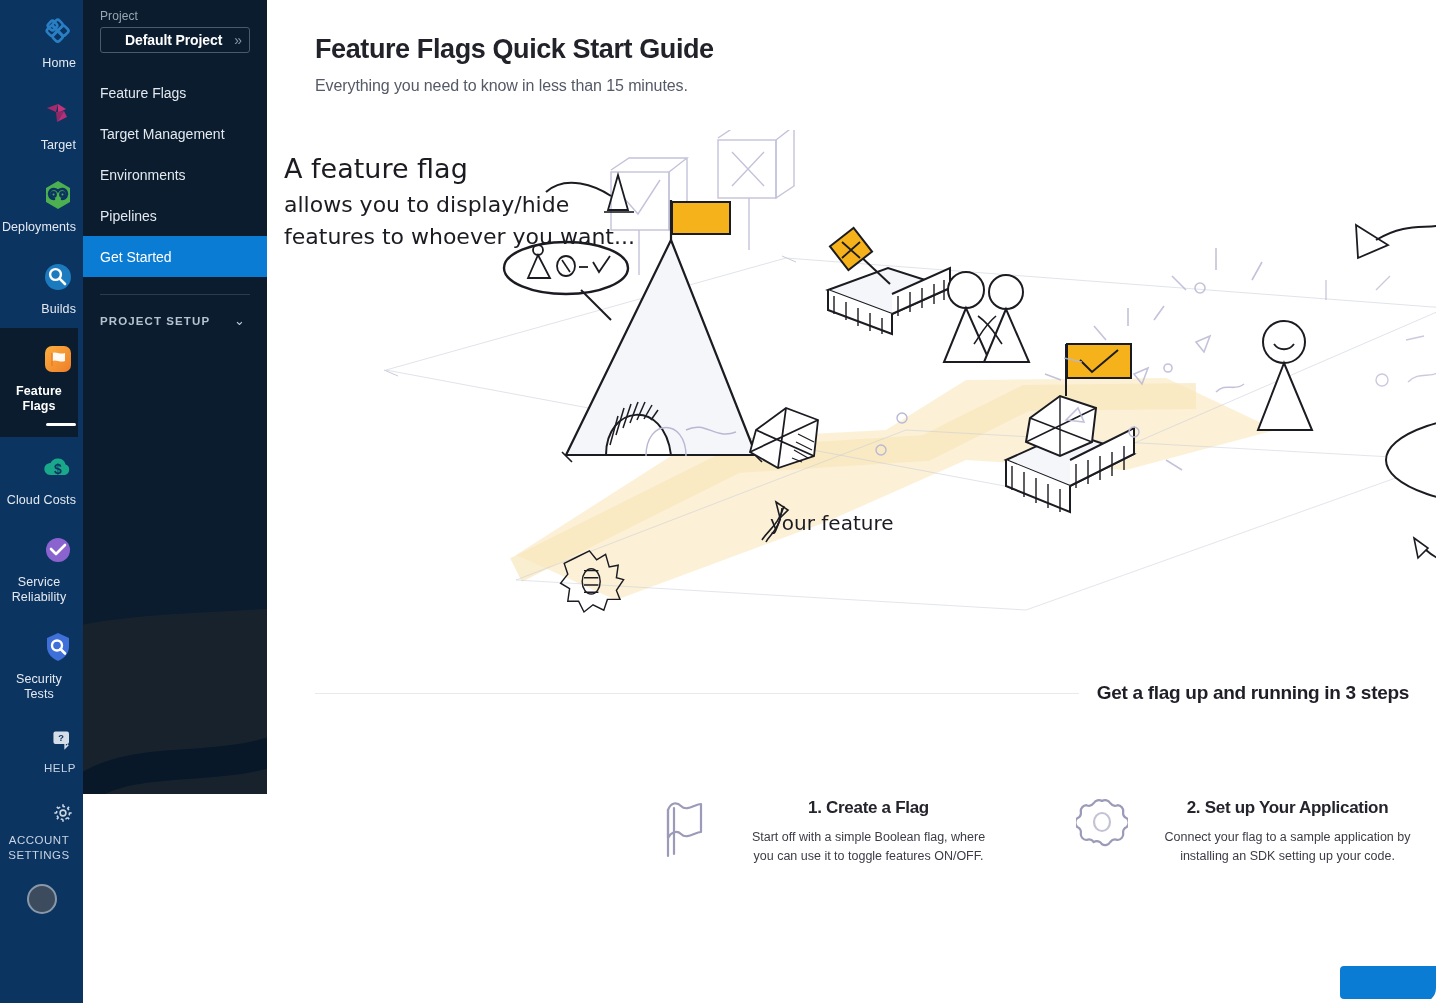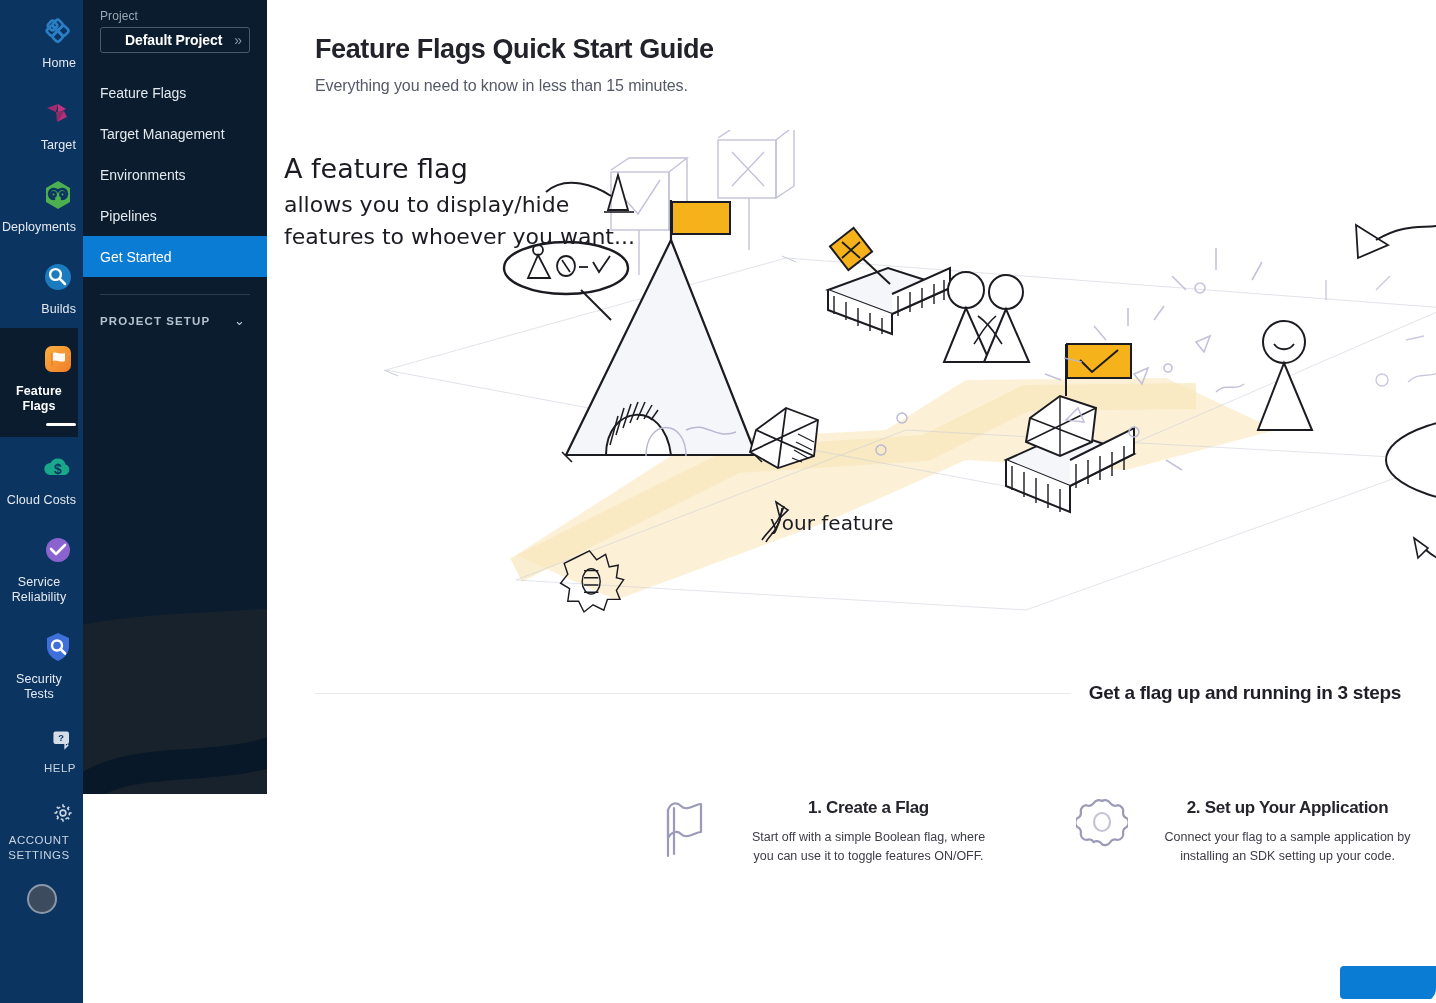--- a/index.html
+++ b/index.html
@@ -93,21 +93,21 @@
   .hero { position: absolute; left: 0; top: 130px; width: 1169px; height: 530px; }
   .hero svg { position: absolute; right: -10px; top: 0; }
 
   .steps-head {
     position: absolute; left: 48px; right: 0; top: 682px;
     display: flex; align-items: center; gap: 18px;
   }
   .steps-rule { flex: 1 1 auto; height: 1px; background: #e9eaf0; }
   .steps-title {
     font-size: 19px; font-weight: 700; color: #1f1f27;
-    letter-spacing: -.3px; padding-right: 35px; white-space: nowrap;
+    letter-spacing: -.3px; padding-right: 27px; white-space: nowrap;
   }
 
   .steps {
     position: absolute; left: 390px; top: 798px; right: 21px;
     display: flex; gap: 80px;
   }
   .step { display: flex; gap: 32px; width: 348px; text-align: center; }
   .step-ico { flex: 0 0 52px; width: 52px; height: 62px; }
   .step-title {
     font-size: 17px; font-weight: 700; color: #24242c;

